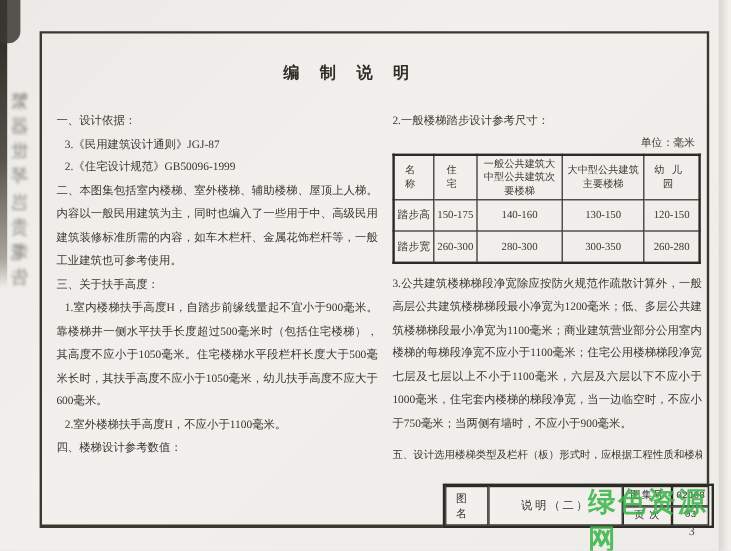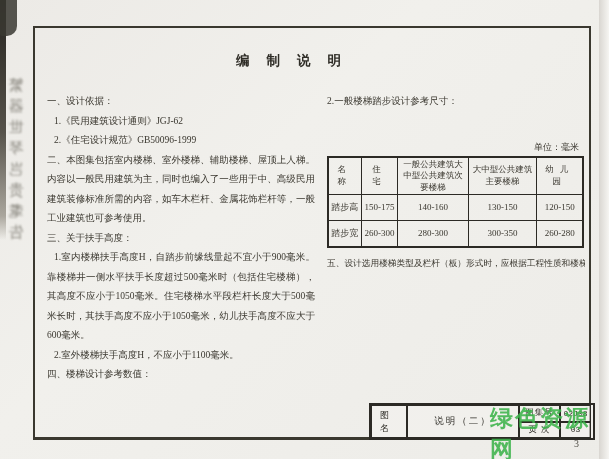--- a/index.html
+++ b/index.html
@@ -28,21 +28,21 @@
   .doc-title { position:absolute; left:0; right:30px; top:24px; text-align:center;
            font-size:13.5px; font-weight:bold; letter-spacing:17px; color:#2f2d27; }
 
   .col { position:absolute; top:64px; font-size:9.5px; line-height:19.5px;
            text-align:justify; color:#3a372f; }
   .col p { margin:0; }
   .col-left  { left:12px;  width:268px; }
   .col-right { left:292px; width:258px; }
   .p-item { text-indent:7px; }
 
-  .unit-row { text-align:right; font-size:9px; line-height:14px; padding-right:6px;margin-top:28px; }
+  .unit-row { text-align:right; font-size:9px; line-height:14px; padding-right:6px; }
 
   table.steps { border-collapse:collapse; width:257px; margin-top:2px;
            border:2px solid #2c2a25; table-layout:fixed; }
   table.steps th, table.steps td { border:1px solid #2c2a25; text-align:center;
            vertical-align:middle; font-weight:normal; padding:1px 1px; }
   table.steps th { font-size:8.5px; line-height:11.5px; height:36px; }
   table.steps td { font-size:9px; height:26px; }
   .c0{width:31px;} .c1{width:34px;} .c2{width:66px;} .c3{width:64px;} .c4{width:43px;}
   .sp2 { letter-spacing:6px; }
 
@@ -86,21 +86,21 @@
     <span>耄</span>
     <span>告</span>
   </div>
 
   <div class="frame">
 
     <div class="doc-title">编制说明</div>
 
     <div class="col col-left">
       <p class="p-head">一、设计依据：</p>
-      <p class="p-item">1.《民用建筑设计通则》JGJ-62</p>
+      <p class="p-item">3.《民用建筑设计通则》JGJ-87</p>
       <p class="p-item">2.《住宅设计规范》GB50096-1999</p>
       <p class="p-head">二、本图集包括室内楼梯、室外楼梯、辅助楼梯、屋顶上人梯。内容以一般民用建筑为主，同时也编入了一些用于中、高级民用建筑装修标准所需的内容，如车木栏杆、金属花饰栏杆等，一般工业建筑也可参考使用。</p>
       <p class="p-head">三、关于扶手高度：</p>
       <p class="p-item">1.室内楼梯扶手高度H，自踏步前缘线量起不宜小于900毫米。靠楼梯井一侧水平扶手长度超过500毫米时（包括住宅楼梯），其高度不应小于1050毫米。住宅楼梯水平段栏杆长度大于500毫米长时，其扶手高度不应小于1050毫米，幼儿扶手高度不应大于600毫米。</p>
       <p class="p-item">2.室外楼梯扶手高度H，不应小于1100毫米。</p>
       <p class="p-head">四、楼梯设计参考数值：</p>
     </div>
 
     <div class="col col-right">
       <p>2.一般楼梯踏步设计参考尺寸：</p>
@@ -127,20 +127,21 @@
           <tr>
             <td>踏步宽</td>
             <td>260-300</td>
             <td>280-300</td>
             <td>300-350</td>
             <td>260-280</td>
           </tr>
         </tbody>
       </table>
 
+      <p class="p3">3.公共建筑楼梯梯段净宽除应按防火规范作疏散计算外，一般高层公共建筑楼梯梯段最小净宽为1200毫米；低、多层公共建筑楼梯梯段最小净宽为1100毫米；商业建筑营业部分公用室内楼梯的每梯段净宽不应小于1100毫米；住宅公用楼梯梯段净宽七层及七层以上不小于1100毫米，六层及六层以下不应小于1000毫米，住宅套内楼梯的梯段净宽，当一边临空时，不应小于750毫米；当两侧有墙时，不应小于900毫米。</p>
       <p class="p5">五、设计选用楼梯类型及栏杆（板）形式时，应根据工程性质和楼梯使用情</p>
     </div>
 
     <div class="title-block">
       <div class="tb-cell tb-name">图名</div>
       <div class="tb-cell tb-title">说明（二）</div>
       <div class="tb-cell tb-small">图集号</div>
       <div class="tb-cell tb-val">02J08</div>
       <div class="tb-cell tb-small">页 次</div>
       <div class="tb-cell tb-val">03</div>

